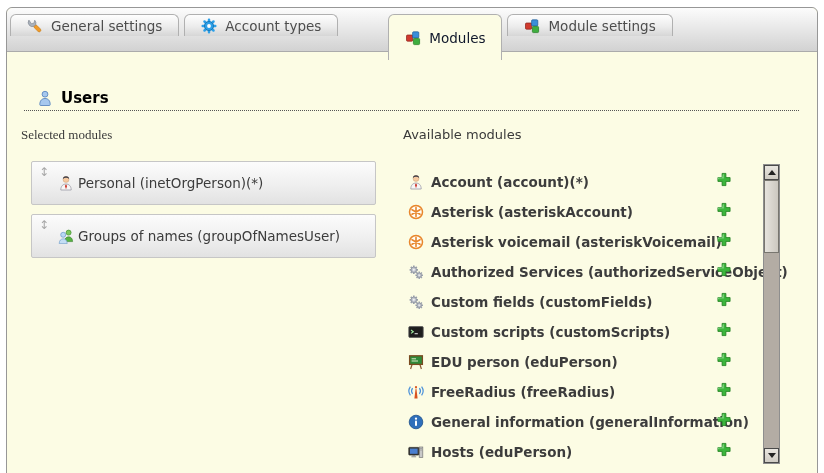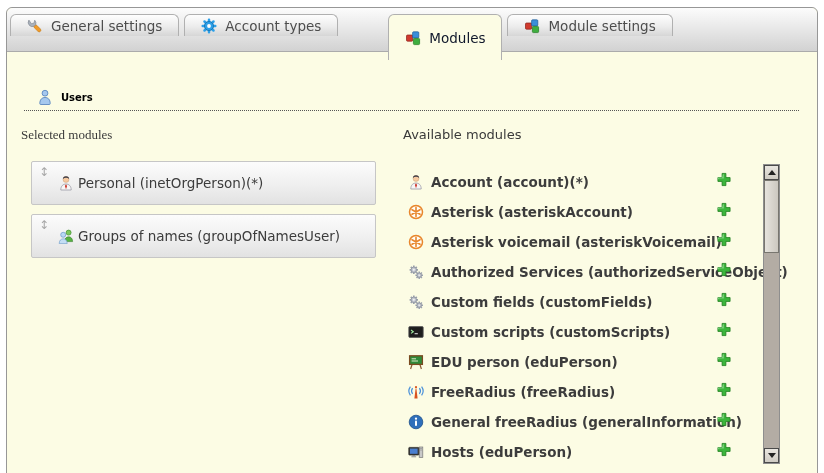--- a/index.html
+++ b/index.html
@@ -36,21 +36,21 @@
   }
   .tab.active{
     height:46px;background:var(--content-bg,#fcfce4);
     color:#0f172a;position:relative;z-index:3;margin-left:45px;
   }
   .tab .icon{display:inline-flex;width:16px;height:16px;}
   
   .section-heading{
     position:absolute;left:30px;top:81px;
     display:flex;align-items:center;gap:8px;
-    font-weight:bold;font-size:10px;color:#000;
+    font-weight:bold;font-size:15px;color:#000;
   }
   .section-heading .icon{display:inline-flex;width:16px;height:16px;}
   .heading-rule{
     position:absolute;left:17px;right:18px;top:88px;height:14px;
     border-bottom:1px dotted #555;
   }
   
   .col-label{position:absolute;top:119px;color:#3a3a3a;font-size:13px;}
   .col-label.sel{left:14px;font-family:Liberation Serif, serif;}
   .col-label.avail{left:396px;}
@@ -369,21 +369,21 @@
         </button>
       </div>
       <div class="avail-row">
         <span class="icon">
           <svg viewBox="0 0 16 16">
             <circle cx="8" cy="8" r="6.8" fill="#2f6fba" stroke="#1d4f8a" stroke-width="0.8"></circle>
             <circle cx="8" cy="4.7" r="1.15" fill="#fff"></circle>
             <rect x="7" y="6.6" width="2" height="5.4" rx="0.9" fill="#fff"></rect>
           </svg>
         </span>
-        <span class="lbl">General freeRadius (generalInformation)</span>
+        <span class="lbl">General information (generalInformation)</span>
         <button class="add">
           <span class="icon">
             <svg viewBox="0 0 20 20">
               <path d="M7.6 2.4 h4.8 v5.2 h5.2 v4.8 h-5.2 v5.2 H7.6 v-5.2 H2.4 V7.6 h5.2 z" fill="#3cb53c" stroke="#1f7d1f" stroke-width="1"></path>
               <path d="M8.6 3.4 h1.2 v5.2 l-6.2 0 v1 h-1.2 V7.6 h5.2 z" fill="#8fd98f" opacity="0.8"></path>
             </svg>
           </span>
         </button>
       </div>
       <div class="avail-row">

